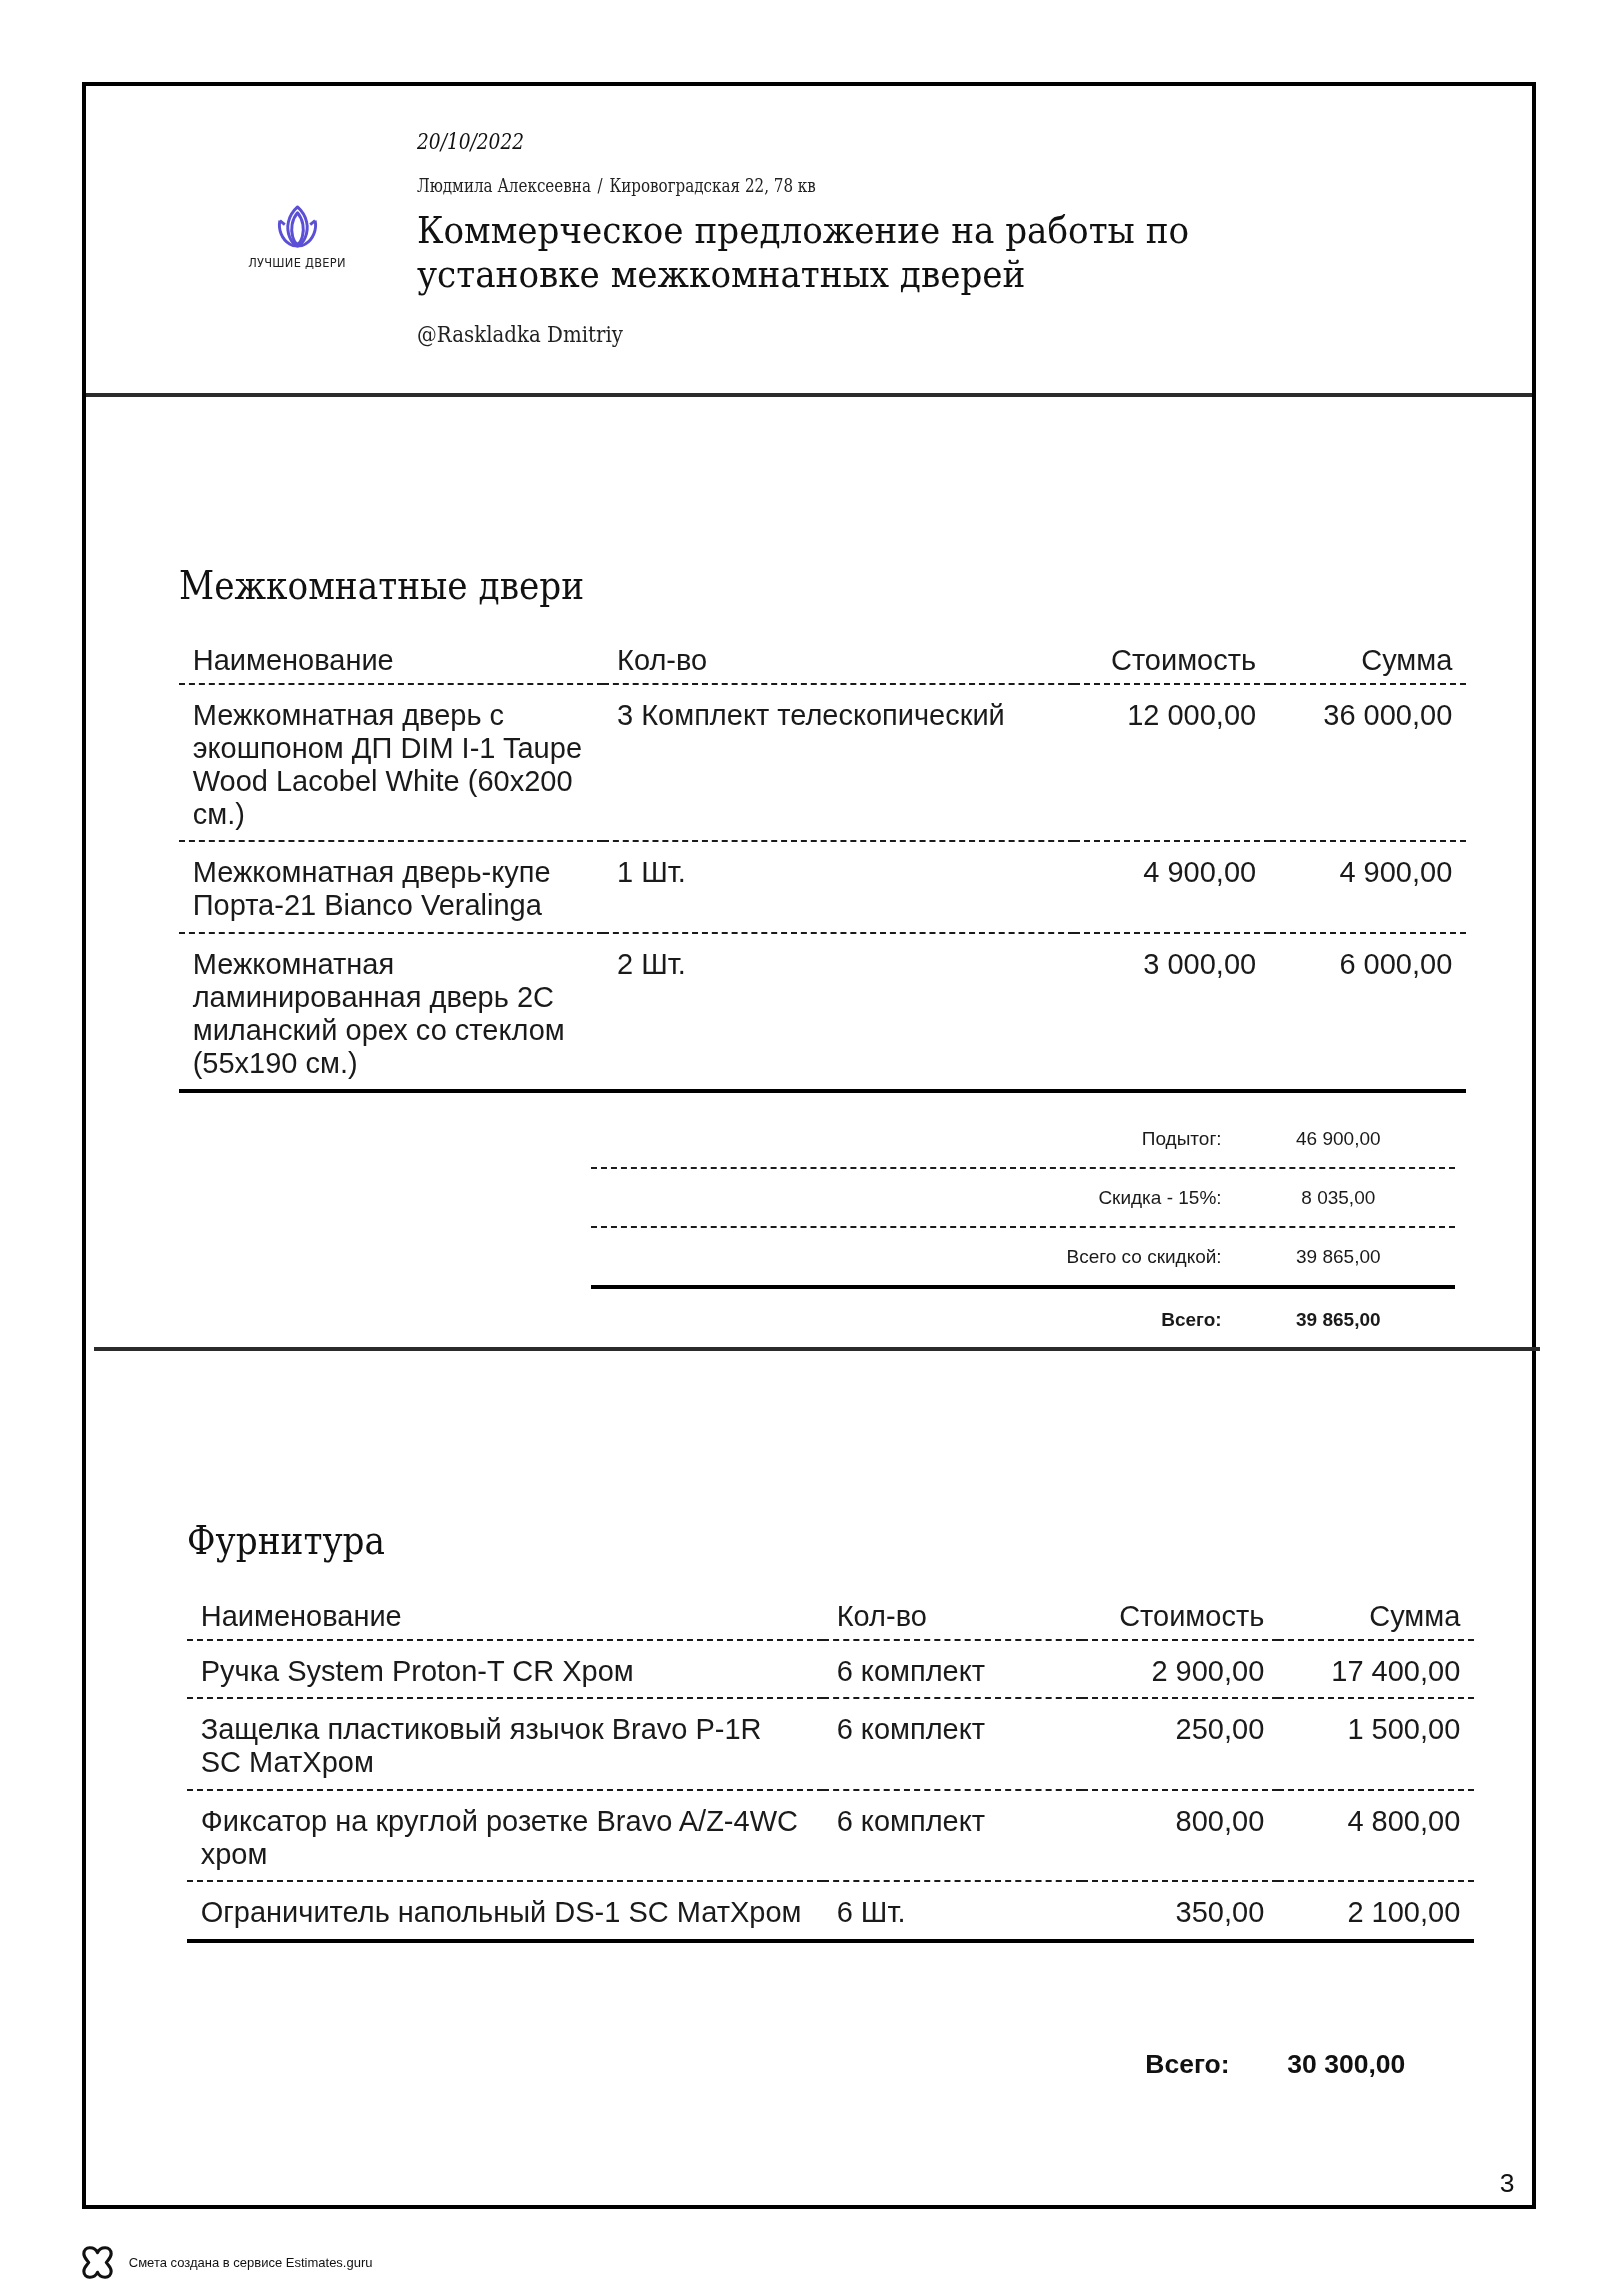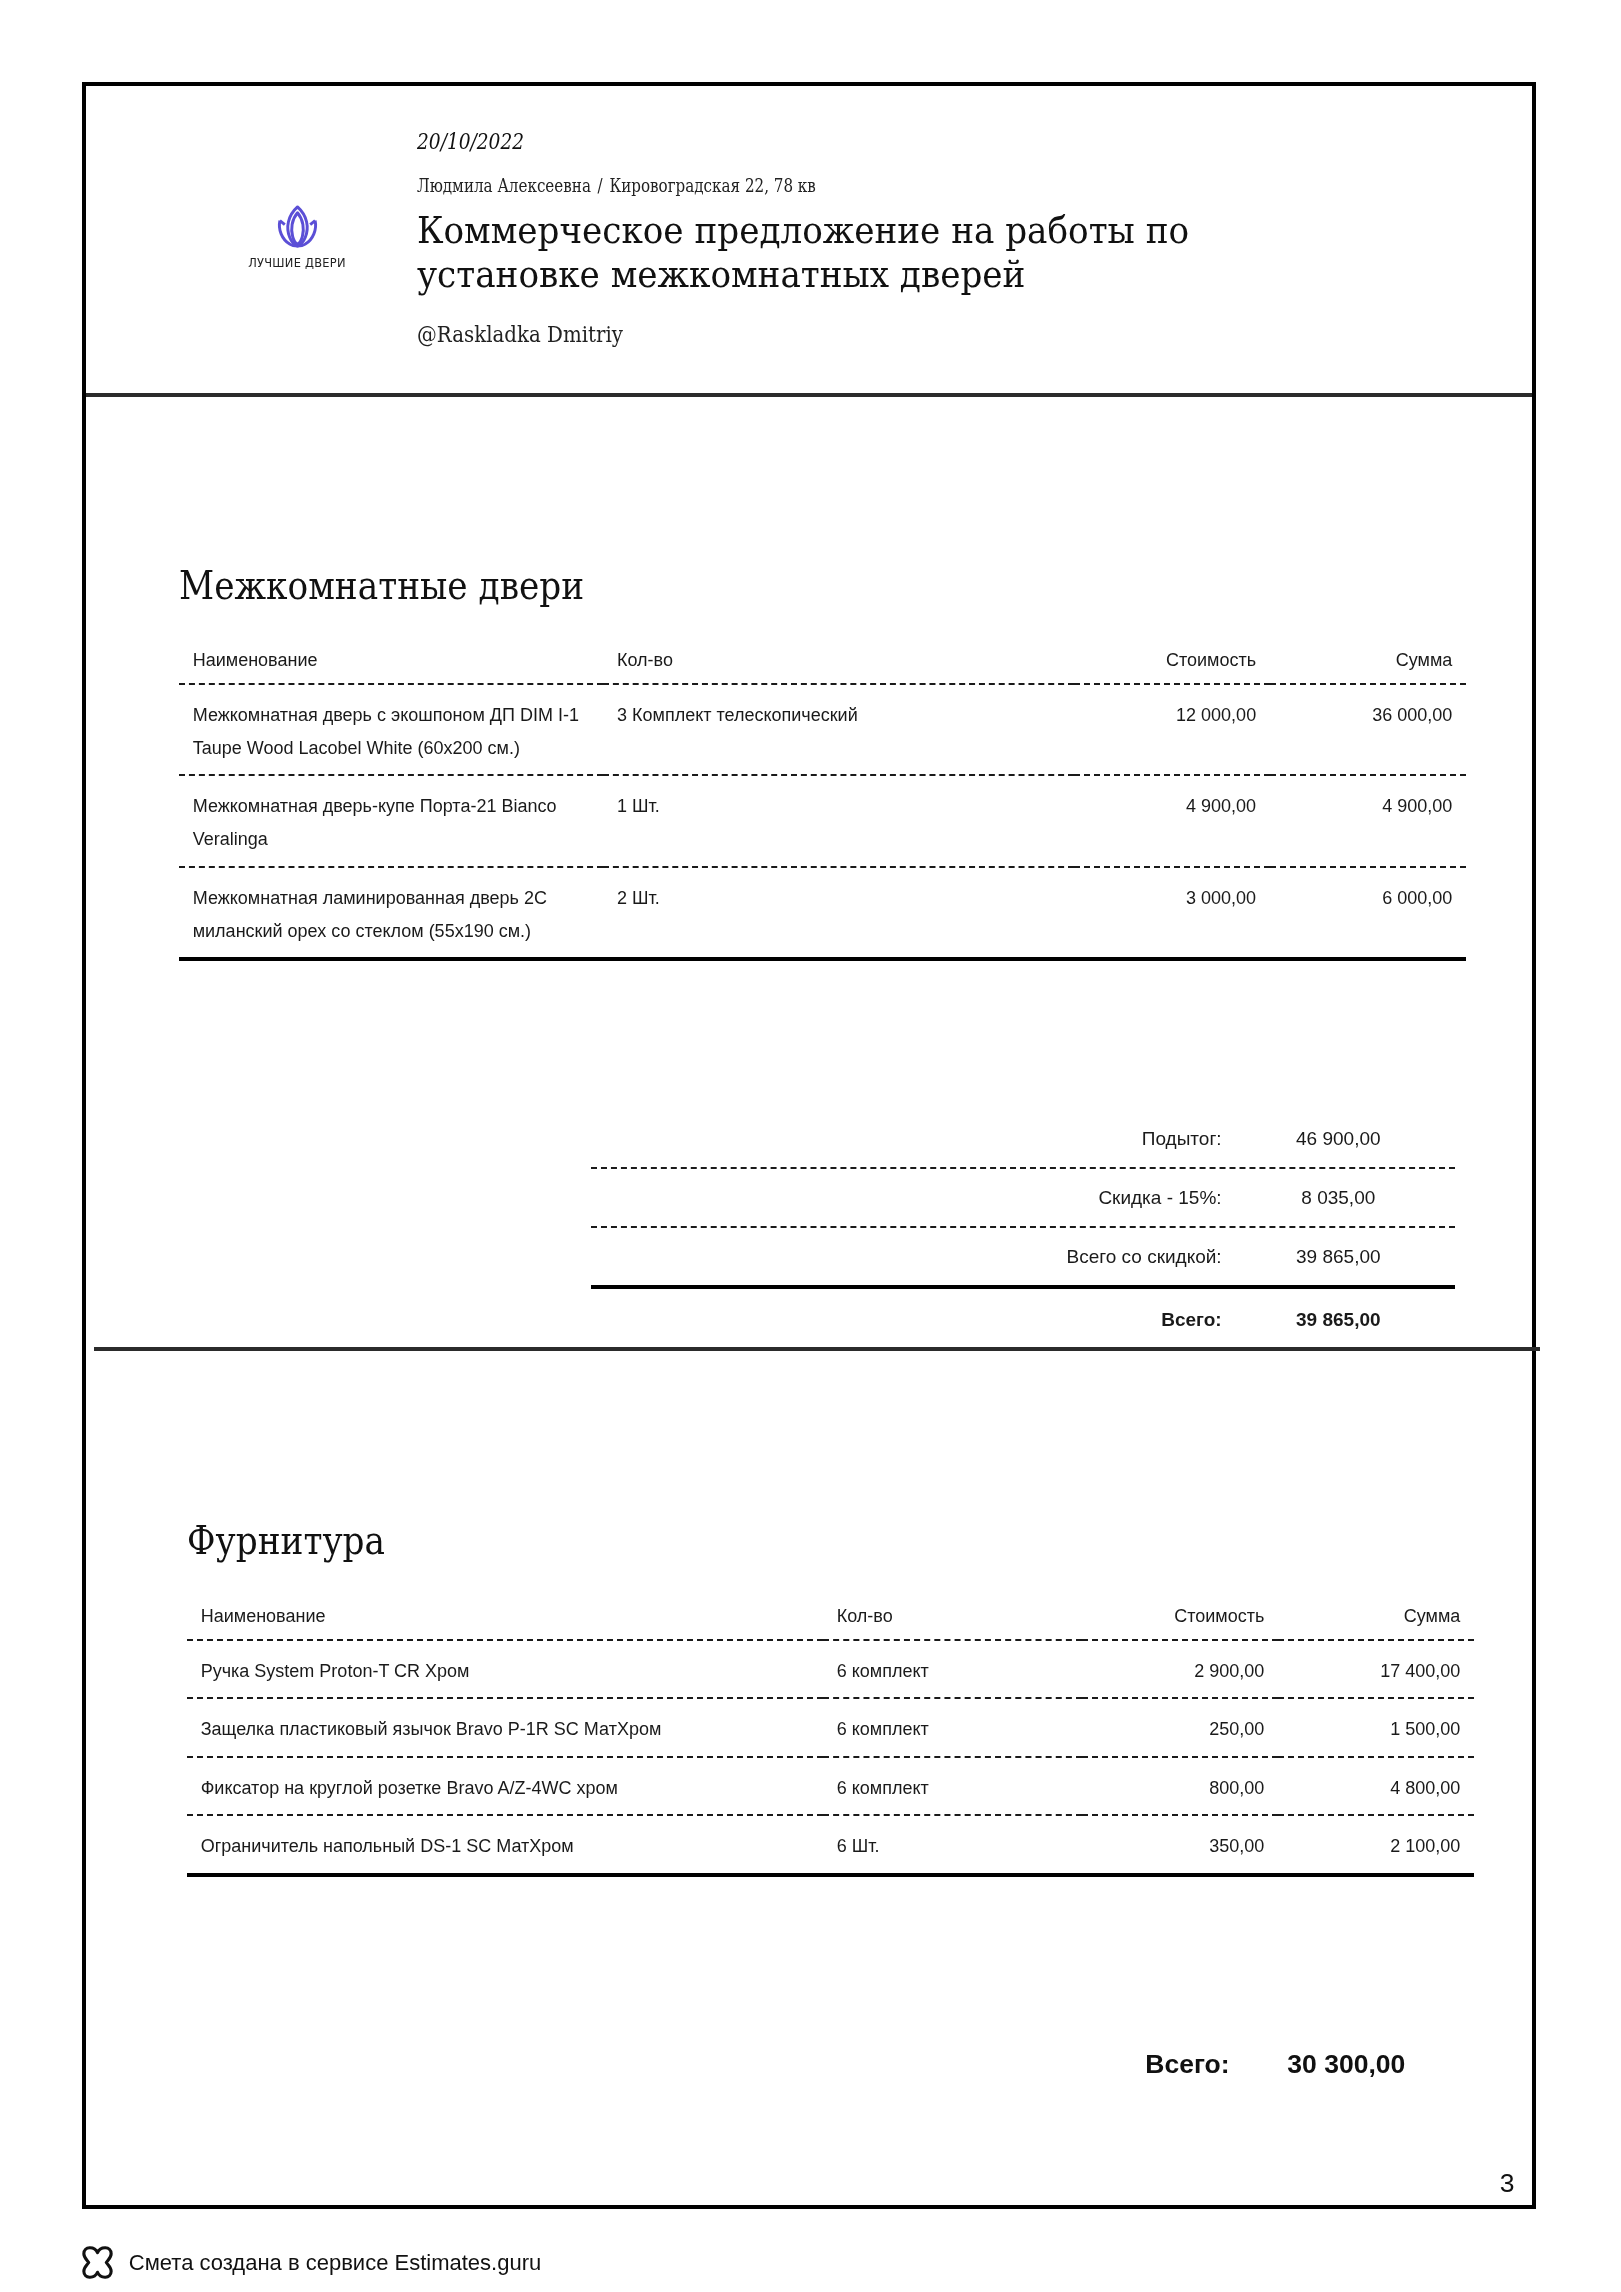--- a/index.html
+++ b/index.html
@@ -52,21 +52,21 @@
     .section2 {
       position: absolute; left: 16px; top: 1265px; width: 100%; height: 854px;
     }
     .sec-title {
       position: absolute; left: 85px;
       font-family: "DejaVu Serif", serif; font-size: 39px; color: #111;
       transform: scaleX(0.88); transform-origin: left;
     }
     table.est {
       position: absolute; left: 85px; width: 1287px; border-collapse: collapse;
-      font-family: "Liberation Sans", sans-serif; font-size: 18px; color: #1a1a1a;
+      font-family: "Liberation Sans", sans-serif; font-size: 29px; color: #1a1a1a;
     }
     table.est th, table.est td {
       padding: 0 13.7px; vertical-align: top; font-weight: normal; text-align: left;
     }
     table.est th { height: 45px; vertical-align: middle; padding-top: 0; }
     table.est thead tr { border-bottom: 2.9px dashed #1a1a1a; }
     table.est tbody tr { border-bottom: 2.9px dashed #1a1a1a; }
     table.est tbody tr:last-child { border-bottom: 4.9px solid #000; }
     table.est td { padding-top: 13.7px; padding-bottom: 9.8px; line-height: 33px; }
     .num { text-align: right !important; }
@@ -85,21 +85,21 @@
     .grand-row {
       position: absolute; right: 85px; display: flex; justify-content: flex-end;
       font-weight: bold; font-size: 26.5px; font-family: "Liberation Sans", sans-serif; color: #111;
     }
     .page-num {
       position: absolute; right: 17.6px; bottom: 5.9px; font-size: 26.5px;
       font-family: "Liberation Sans", sans-serif; color: #111;
     }
     .footer {
       position: absolute; left: 78px; top: 2243px; display: flex; align-items: center;
-      font-family: "Liberation Sans", sans-serif; font-size: 22px; color: #111;
+      font-family: "Liberation Sans", sans-serif; font-size: 13px; color: #111;
     }
     .footer svg { margin-right: 11.8px; }
   </style>
 </head>
 <body>
 
 <div class="frame">
 
   <div class="header">
     <div class="logo">

